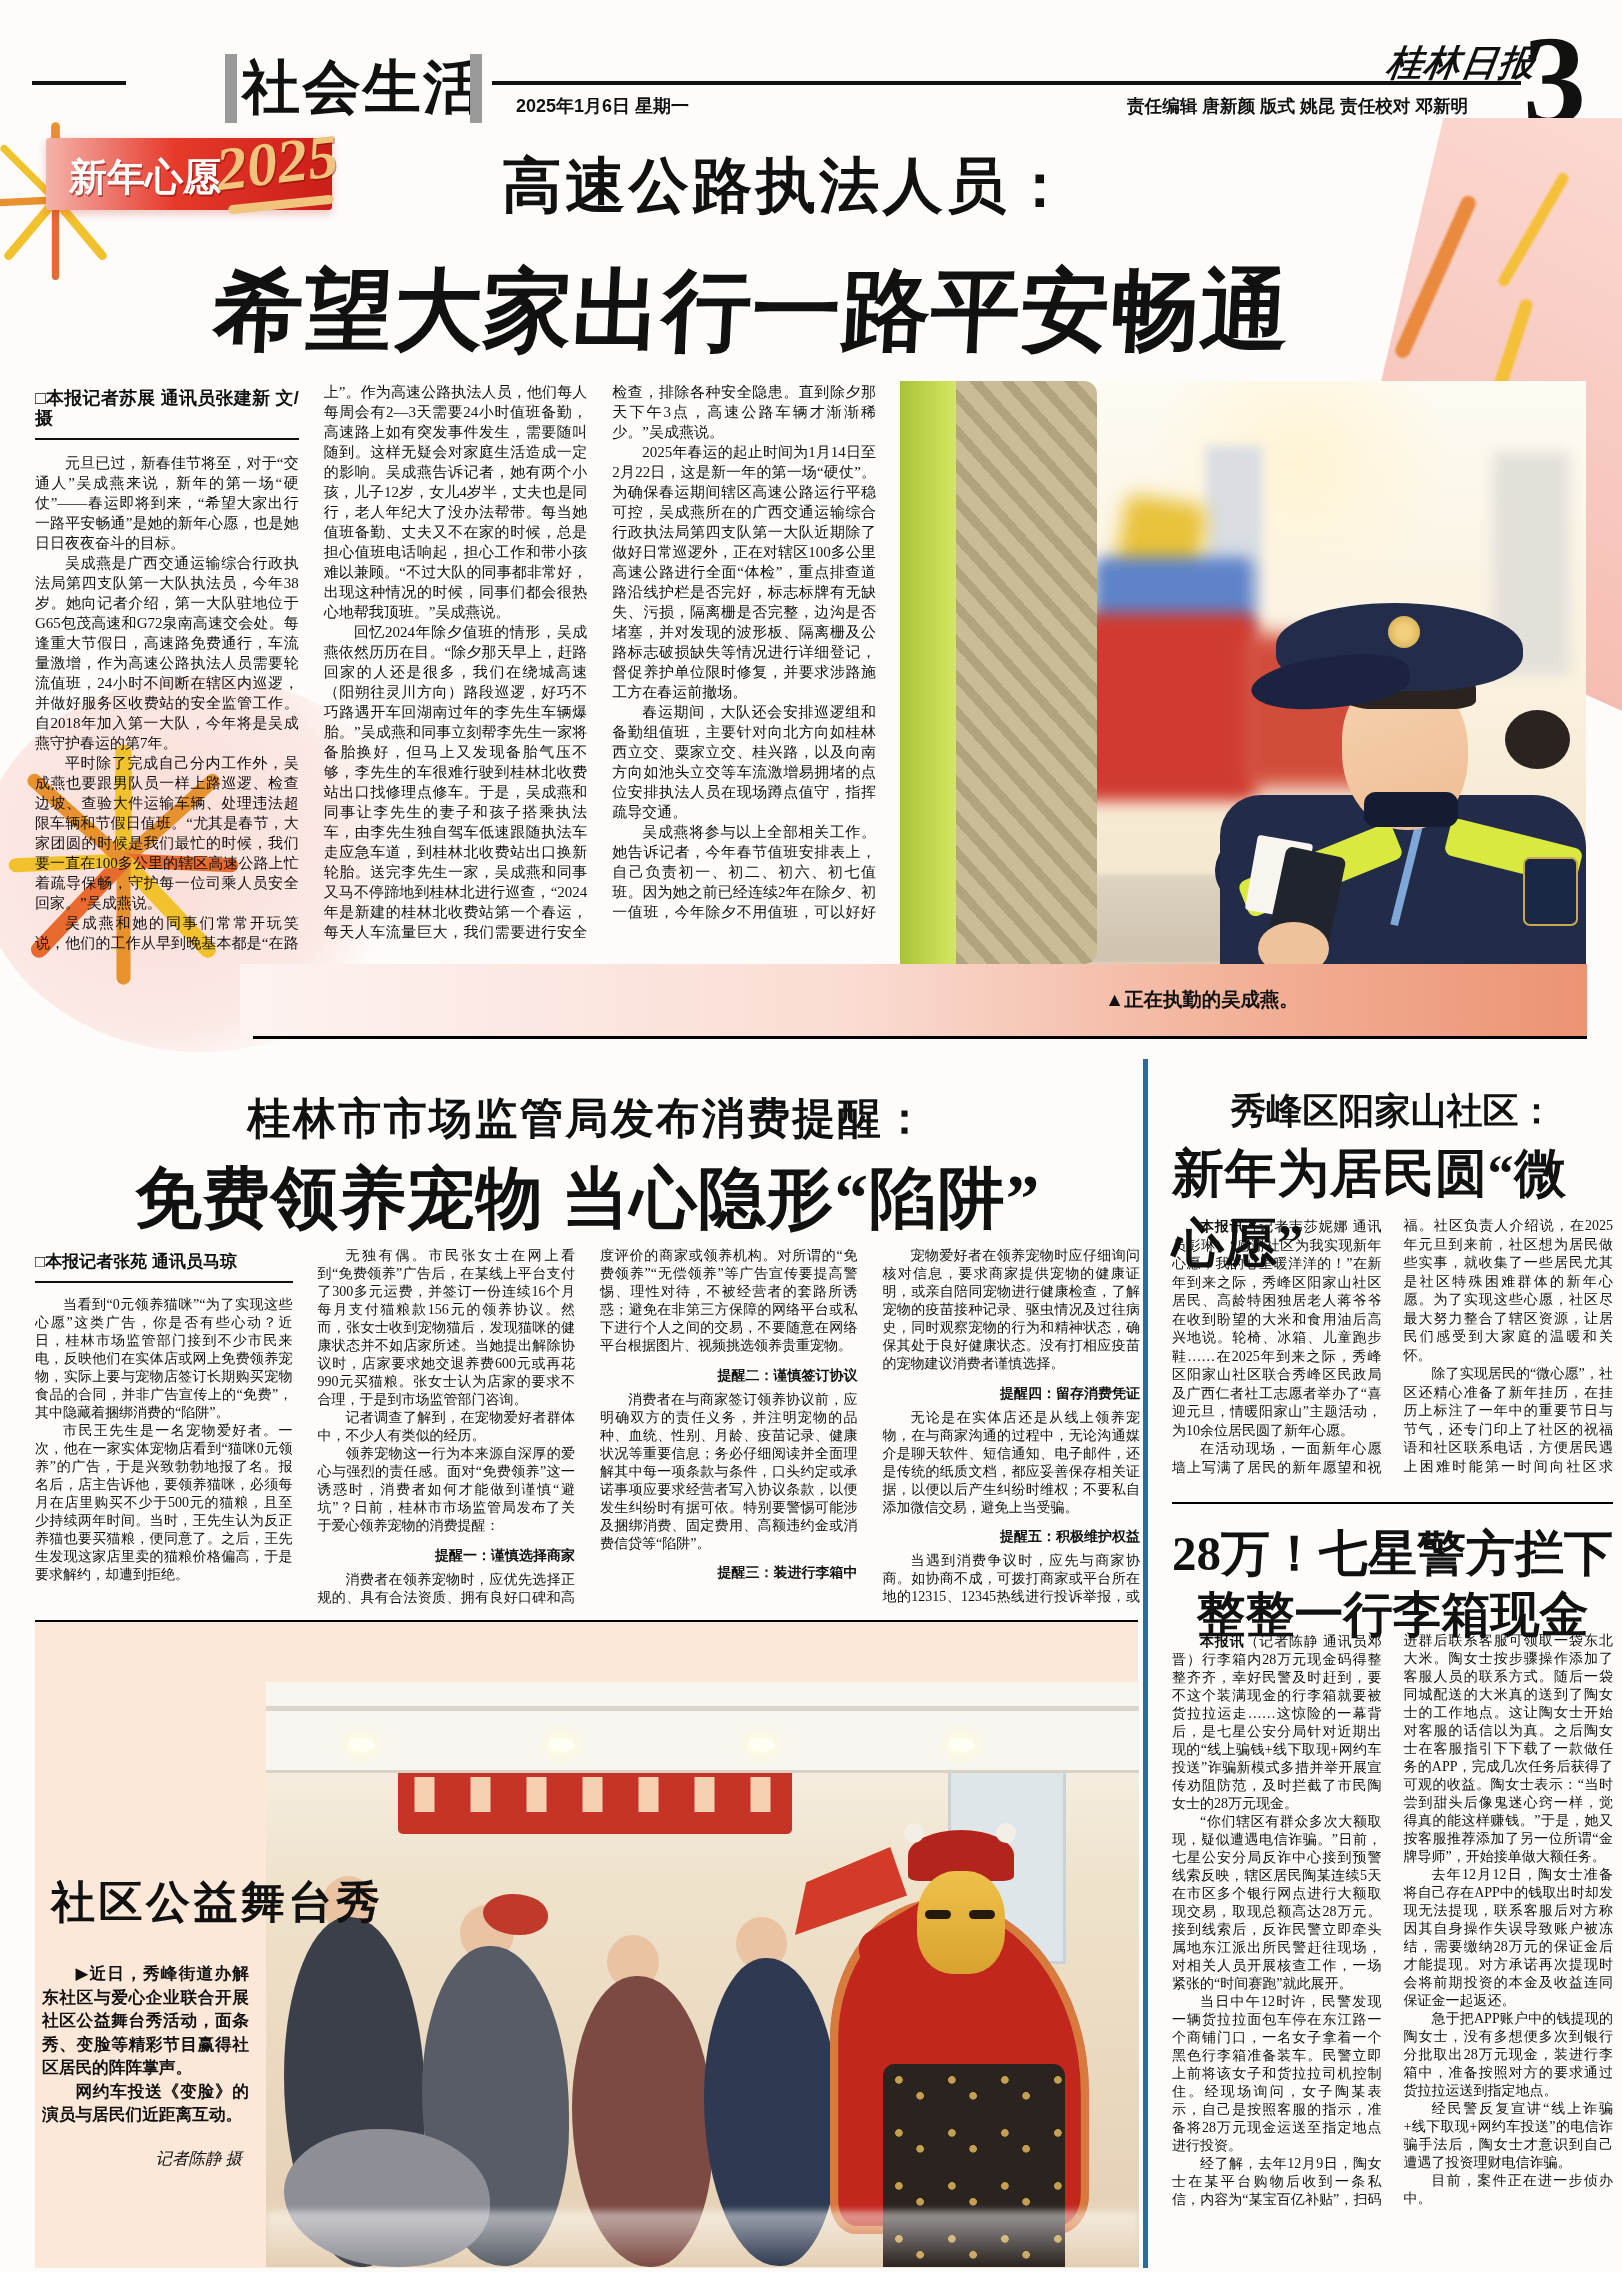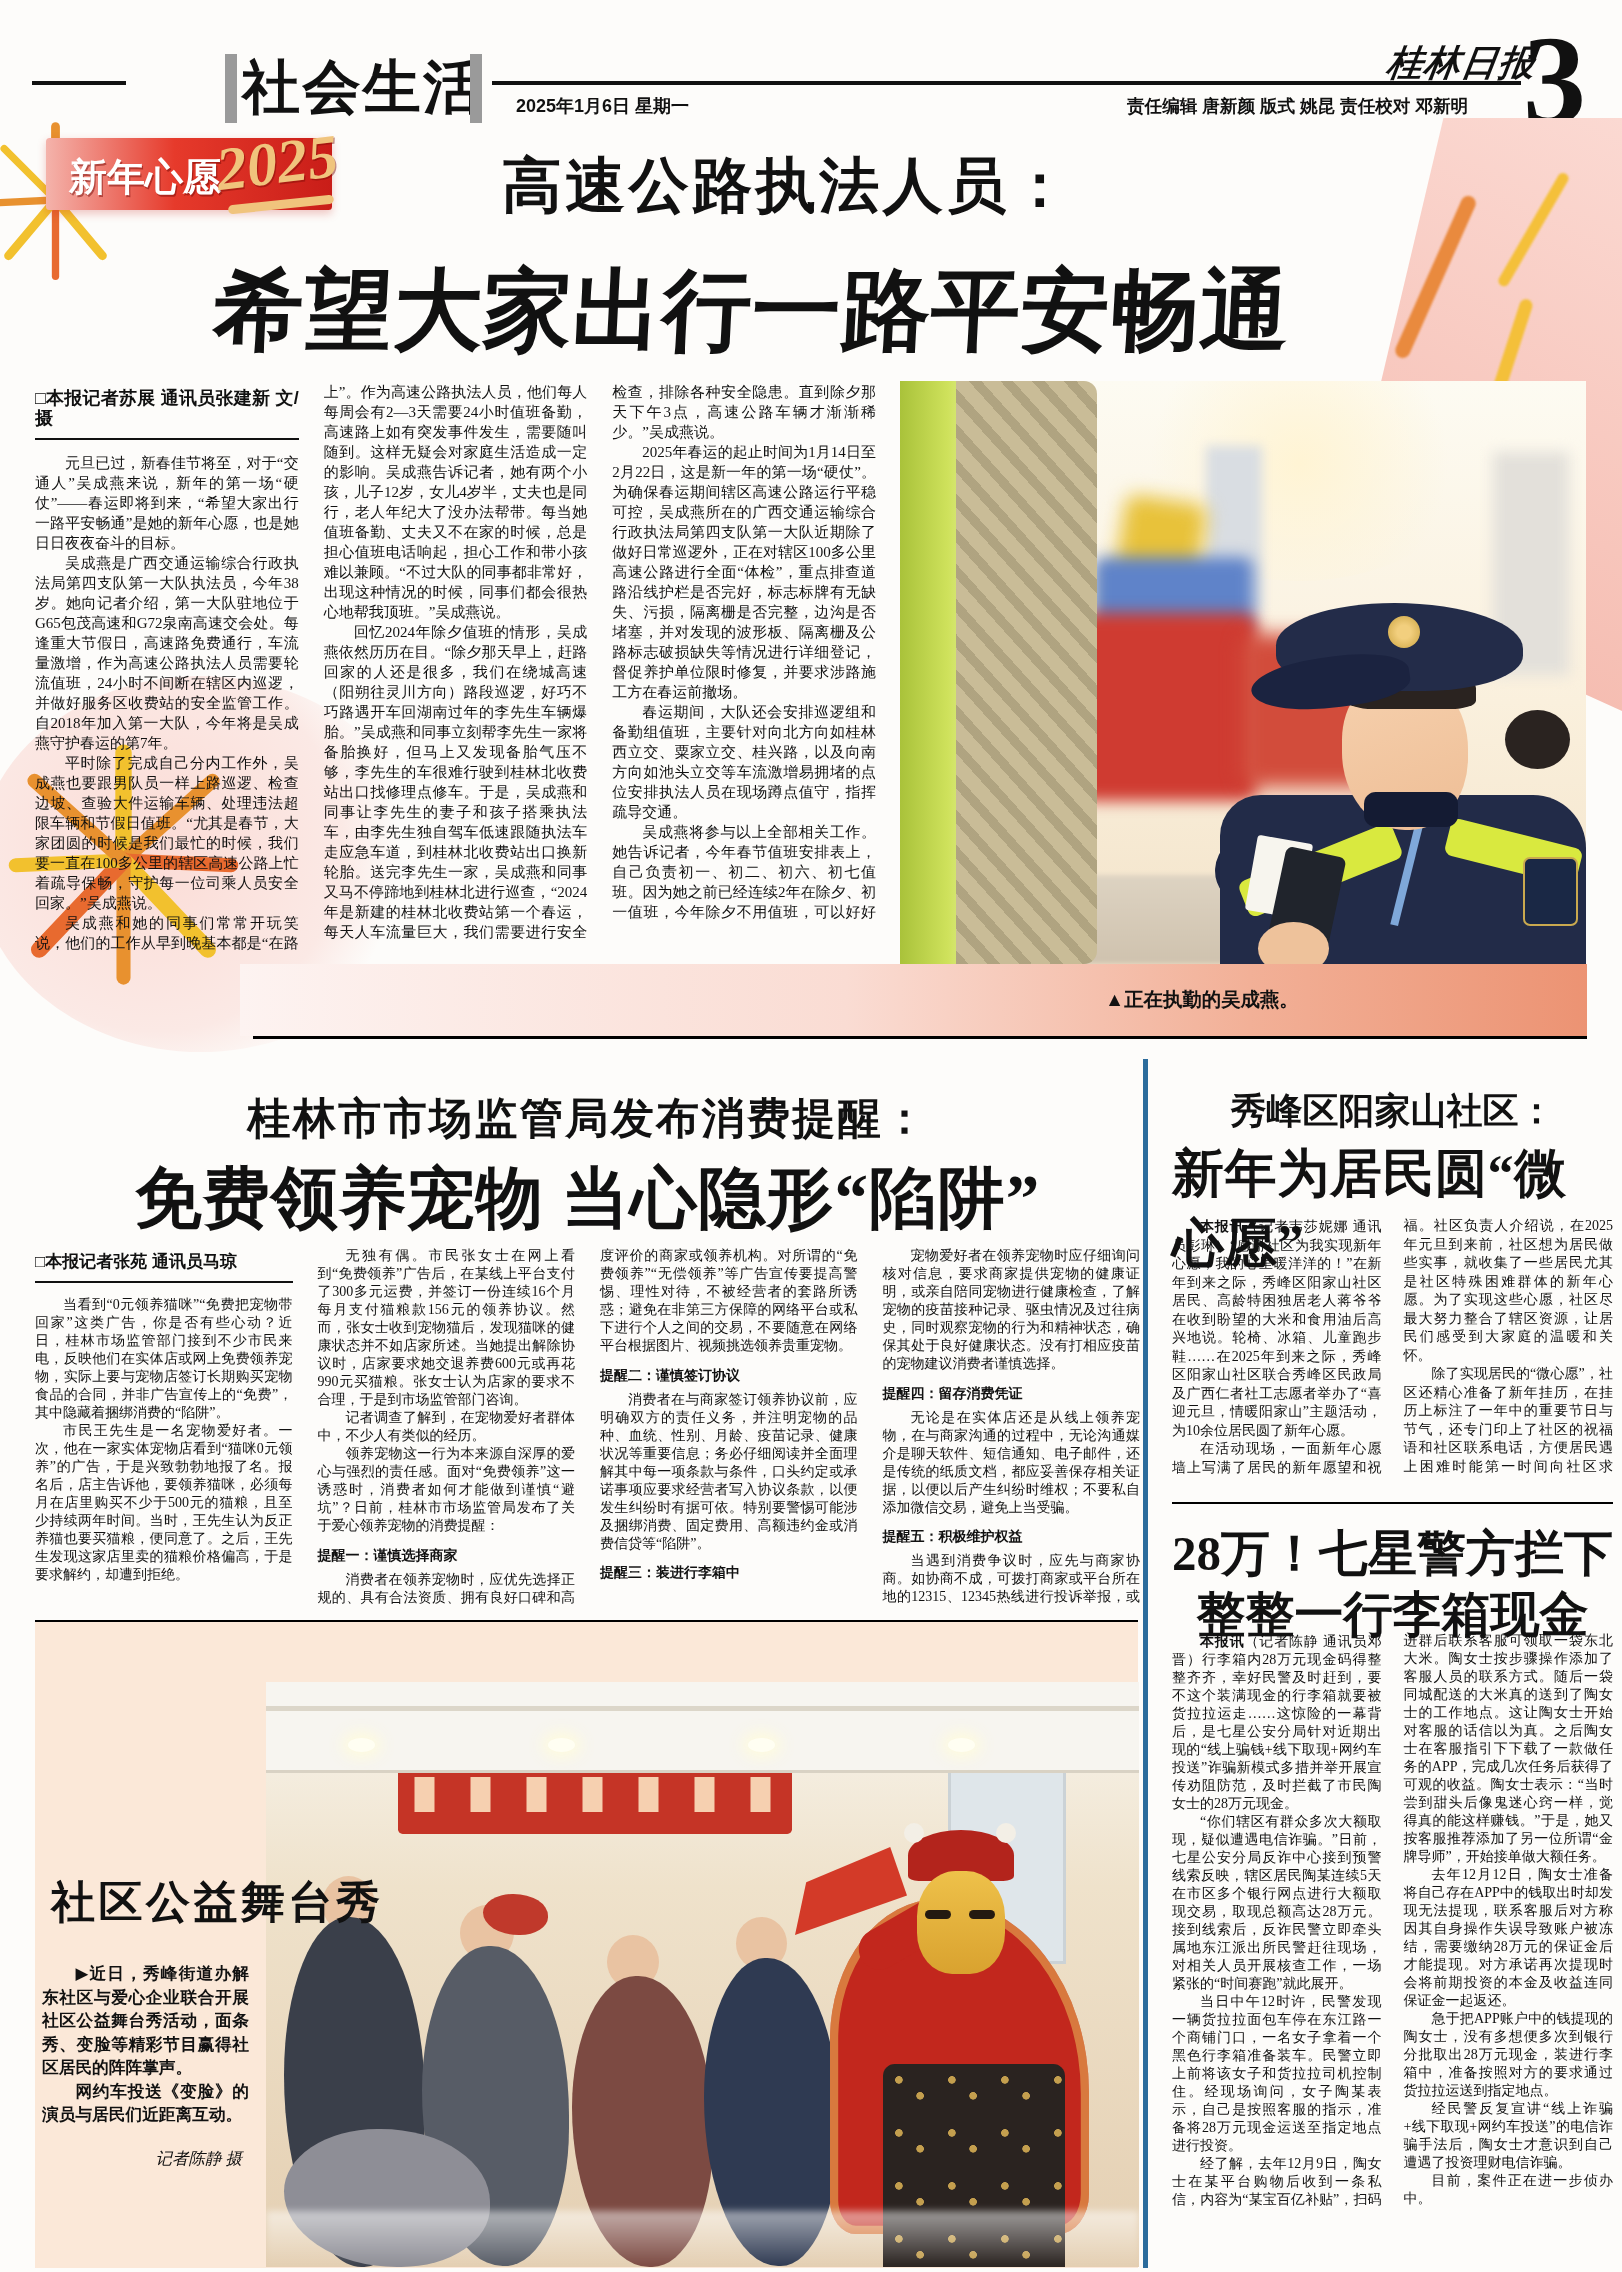--- a/index.html
+++ b/index.html
@@ -37,21 +37,21 @@
   .f-kicker{left:476px;top:146px;width:623px;text-align:center;font-size:60px;font-weight:900;
             letter-spacing:3.5px;}
   .f-headline{left:176px;top:251px;width:1152px;text-align:center;font-size:89px;font-weight:900;
             letter-spacing:0.6px;font-family:"Liberation Sans","DejaVu Sans",sans-serif;transform:skewX(-3deg);}
   
   .cols{column-gap:25px;overflow:hidden;text-align:justify;}
   .cols p{margin:0;text-indent:2em;break-inside:auto;}
   .cols p.flow-byline{font-weight:700;text-indent:0;font-size:18px;padding:5.9px 0 10.6px 0;
        border-bottom:2.4px solid #111;margin-bottom:13px;break-inside:avoid;
        font-family:"Liberation Sans","DejaVu Sans",sans-serif;}
-  .cols p.subhead{font-weight:900;text-indent:0;text-align:left;margin:10.6px 0 7px 0;
+  .cols p.subhead{font-weight:900;text-indent:0;text-align:right;margin:10.6px 0 7px 0;
        font-family:"Liberation Sans","DejaVu Sans",sans-serif;}
   .cols b{font-family:"Liberation Sans","DejaVu Sans",sans-serif;}
   .f-body{left:35px;top:382px;width:841px;height:579px;column-count:3;
           font-size:15px;line-height:20px;z-index:2;}
   
   .photo1{left:900px;top:381px;width:686px;height:583px;overflow:hidden;
           background:linear-gradient(180deg,#fdfbf2 0%,#faf0dd 55%,#f3e3c9 100%);}
   .p1glow{left:223px;top:-35px;width:353px;height:235px;border-radius:50%;
           background:radial-gradient(circle,#fff4d4 0%,rgba(255,244,212,0) 70%);}
   .p1green{left:0;top:0;width:69px;height:583px;background:linear-gradient(90deg,#a9c23a,#cfe25c 70%,#dbe98a);}
@@ -245,21 +245,21 @@
   </svg>
 
   <div class="abs f-capband"></div>
   <div class="abs f-caption">▲正在执勤的吴成燕。</div>
   <div class="abs f-rule-bottom"></div>
 
   <div class="abs c-headline">免费领养宠物 当心隐形“陷阱”</div>
   <div class="abs c-kicker">桂林市市场监管局发布消费提醒：</div>
   <div class="abs cols c-body">
       <p class="flow-byline">□本报记者张苑 通讯员马琼</p>
-      <p>当看到“0元领养猫咪”“免费把宠物带回家”这类广告，你是否有些心动？近日，桂林市场监管部门接到不少市民来电，反映他们在实体店或网上免费领养宠物，实际上要与宠物店签订长期购买宠物食品的合同，并非广告宣传上的“免费”，其中隐藏着捆绑消费的“陷阱”。</p>
+      <p>当看到“0元领养猫咪”“为了实现这些心愿”这类广告，你是否有些心动？近日，桂林市场监管部门接到不少市民来电，反映他们在实体店或网上免费领养宠物，实际上要与宠物店签订长期购买宠物食品的合同，并非广告宣传上的“免费”，其中隐藏着捆绑消费的“陷阱”。</p>
       <p>市民王先生是一名宠物爱好者。一次，他在一家实体宠物店看到“猫咪0元领养”的广告，于是兴致勃勃地报了名。报名后，店主告诉他，要领养猫咪，必须每月在店里购买不少于500元的猫粮，且至少持续两年时间。当时，王先生认为反正养猫也要买猫粮，便同意了。之后，王先生发现这家店里卖的猫粮价格偏高，于是要求解约，却遭到拒绝。</p>
       <p>无独有偶。市民张女士在网上看到“免费领养”广告后，在某线上平台支付了300多元运费，并签订一份连续16个月每月支付猫粮款156元的领养协议。然而，张女士收到宠物猫后，发现猫咪的健康状态并不如店家所述。当她提出解除协议时，店家要求她交退养费600元或再花990元买猫粮。张女士认为店家的要求不合理，于是到市场监管部门咨询。</p>
       <p>记者调查了解到，在宠物爱好者群体中，不少人有类似的经历。</p>
       <p>领养宠物这一行为本来源自深厚的爱心与强烈的责任感。面对“免费领养”这一诱惑时，消费者如何才能做到谨慎“避坑”？日前，桂林市市场监管局发布了关于爱心领养宠物的消费提醒：</p>
       <p class="subhead">提醒一：谨慎选择商家</p>
       <p>消费者在领养宠物时，应优先选择正规的、具有合法资质、拥有良好口碑和高度评价的商家或领养机构。对所谓的“免费领养”“无偿领养”等广告宣传要提高警惕、理性对待，不被经营者的套路所诱惑；避免在非第三方保障的网络平台或私下进行个人之间的交易，不要随意在网络平台根据图片、视频挑选领养贵重宠物。</p>
       <p class="subhead">提醒二：谨慎签订协议</p>
       <p>消费者在与商家签订领养协议前，应明确双方的责任义务，并注明宠物的品种、血统、性别、月龄、疫苗记录、健康状况等重要信息；务必仔细阅读并全面理解其中每一项条款与条件，口头约定或承诺事项应要求经营者写入协议条款，以便发生纠纷时有据可依。特别要警惕可能涉及捆绑消费、固定费用、高额违约金或消费信贷等“陷阱”。</p>
       <p class="subhead">提醒三：装进行李箱中</p>
       <p>宠物爱好者在领养宠物时应仔细询问核对信息，要求商家提供宠物的健康证明，或亲自陪同宠物进行健康检查，了解宠物的疫苗接种记录、驱虫情况及过往病史，同时观察宠物的行为和精神状态，确保其处于良好健康状态。没有打相应疫苗的宠物建议消费者谨慎选择。</p>

